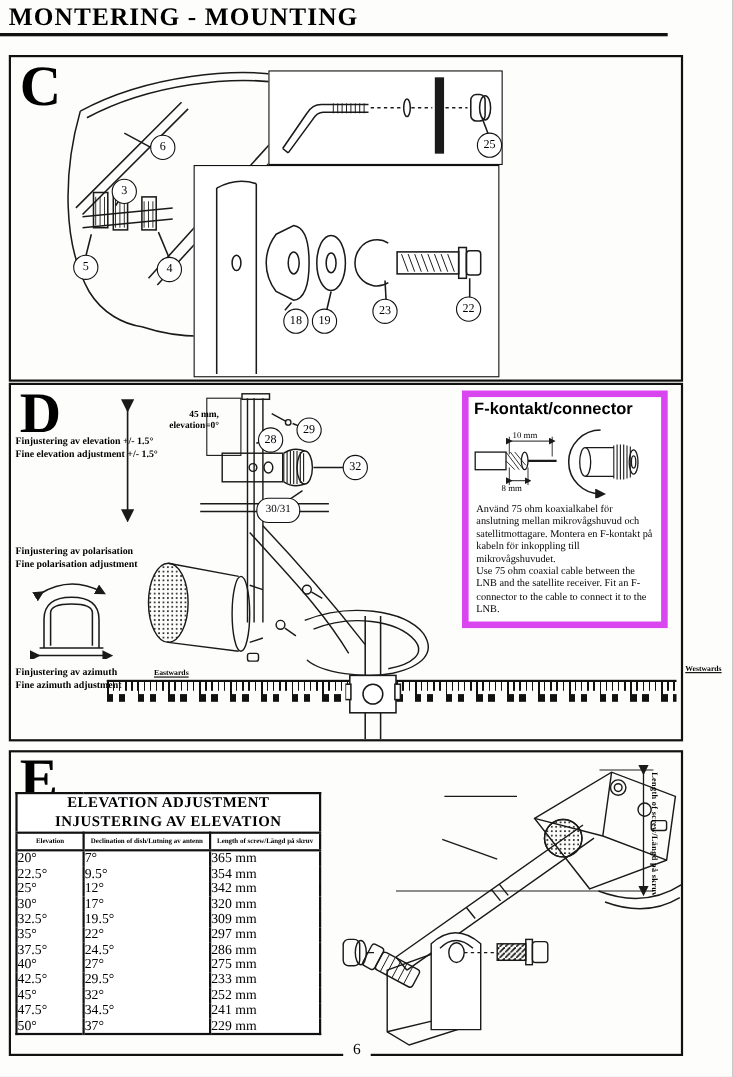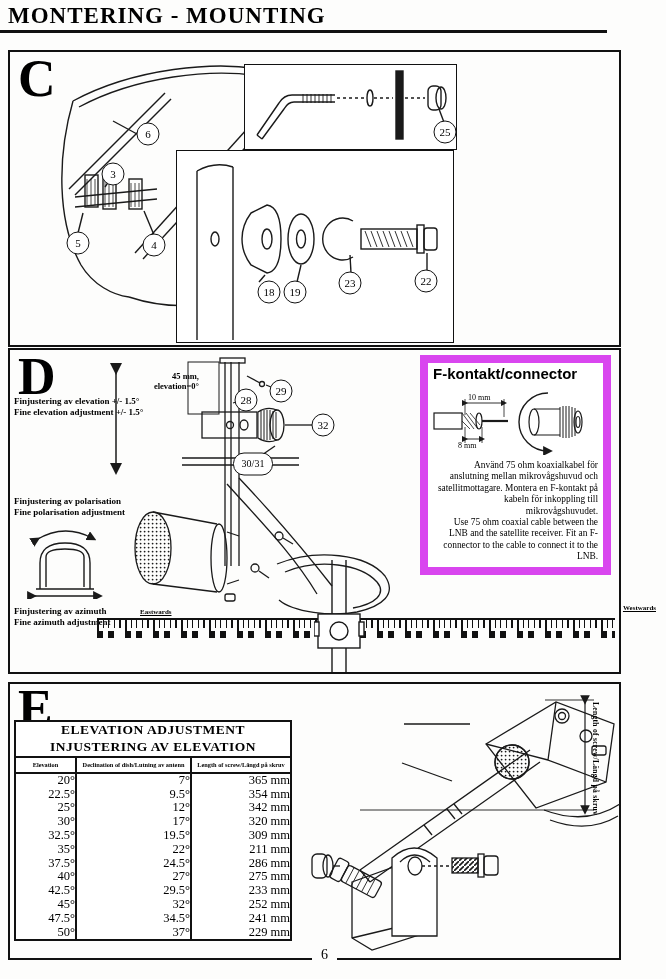--- a/index.html
+++ b/index.html
@@ -22,41 +22,41 @@
   .title-rule { position:absolute; left:0; top:30px; width:607px; height:3px; background:#111; }
   .callout {
     position:absolute; width:21px; height:21px; border:1.5px solid #111; border-radius:50%;
     background:#fff; text-align:center; line-height:20px; font-size:11px;
     transform:translate(-50%,-50%); z-index:4;
   }
   .callout.wide { width:38px; border-radius:11px; font-size:10px; }
   .note { position:absolute; font-size:9px; font-weight:bold; line-height:11px; }
   .tiny-label { position:absolute; font-size:7px; font-weight:bold; text-decoration:underline;margin-left:41px; }
   .dim-label { position:absolute; font-size:8.5px; font-weight:bold; line-height:9.5px; text-align:right; }
-  .f-panel { position:absolute; border:8px solid #d946ef; background:#fff;text-align:right; }
+  .f-panel { position:absolute; border:6px solid #d946ef; background:#fff; }
   .f-title { position:absolute; left:5px; top:2px; font-family:"Liberation Sans", sans-serif; font-weight:bold; font-size:15px; }
   .f-dim { position:absolute; font-size:8px; font-family:"Liberation Serif", serif; }
   .f-body { position:absolute; left:7px; top:97px; width:163px; font-size:9.4px; line-height:11.4px; }
   .f-body p { margin:0; }
   .ruler {
     position:absolute; height:24px; border-top:2px solid #111;
     background-image:
       repeating-linear-gradient(90deg, #111 0 1.3px, transparent 1.3px 5.6px),
       repeating-linear-gradient(90deg, #111 0 1.8px, transparent 1.8px 28px),
       repeating-linear-gradient(90deg, #111 0 6px, transparent 6px 11px, #111 11px 17px, transparent 17px 28px);
     background-size:100% 8px, 100% 15px, 100% 7px;
     background-position:0 0, 0 0, 0 11px;
     background-repeat:repeat-x;
   }
   .elev-table { position:absolute; border-collapse:collapse; background:#fff; border:2.5px solid #111; table-layout:fixed; }
   .elev-table th, .elev-table td { padding:0; }
   .tbl-title { border-bottom:2px solid #111; font-size:13.5px; font-weight:bold; letter-spacing:0.5px; padding:2px 2px; text-align:center; line-height:1.25;border-radius:14px; }
   .col-heads th { border-bottom:2.5px solid #111; font-size:6.3px; font-weight:bold; text-align:center; height:14px; overflow:hidden; }
   .col-heads th + th, .elev-table td + td { border-left:2px solid #111; }
-  .elev-table td { font-size:12.5px; text-align:right; height:13.8px; line-height:13.8px;padding-left:20px; }
+  .elev-table td { font-size:12.5px; text-align:left; height:13.8px; line-height:13.8px; }
   .rot-label { position:absolute; writing-mode:vertical-rl; font-size:7.5px; font-weight:bold; letter-spacing:0.3px; }
   .page-number { position:absolute; background:#fdfdfc; padding:0 9px; font-size:14px; z-index:6; }
   svg { display:block; }
 </style>
 </head>
 <body>
 
 <div class="page">
 
   <div class="page-title">MONTERING - MOUNTING</div>
@@ -334,21 +334,21 @@
 
           <tr>
             <td>32.5°</td>
             <td>19.5°</td>
             <td>309 mm</td>
           </tr>
 
           <tr>
             <td>35°</td>
             <td>22°</td>
-            <td>211 mm</td>
+            <td>297 mm</td>
           </tr>
 
           <tr>
             <td>37.5°</td>
             <td>24.5°</td>
             <td>286 mm</td>
           </tr>
 
           <tr>
             <td>40°</td>

